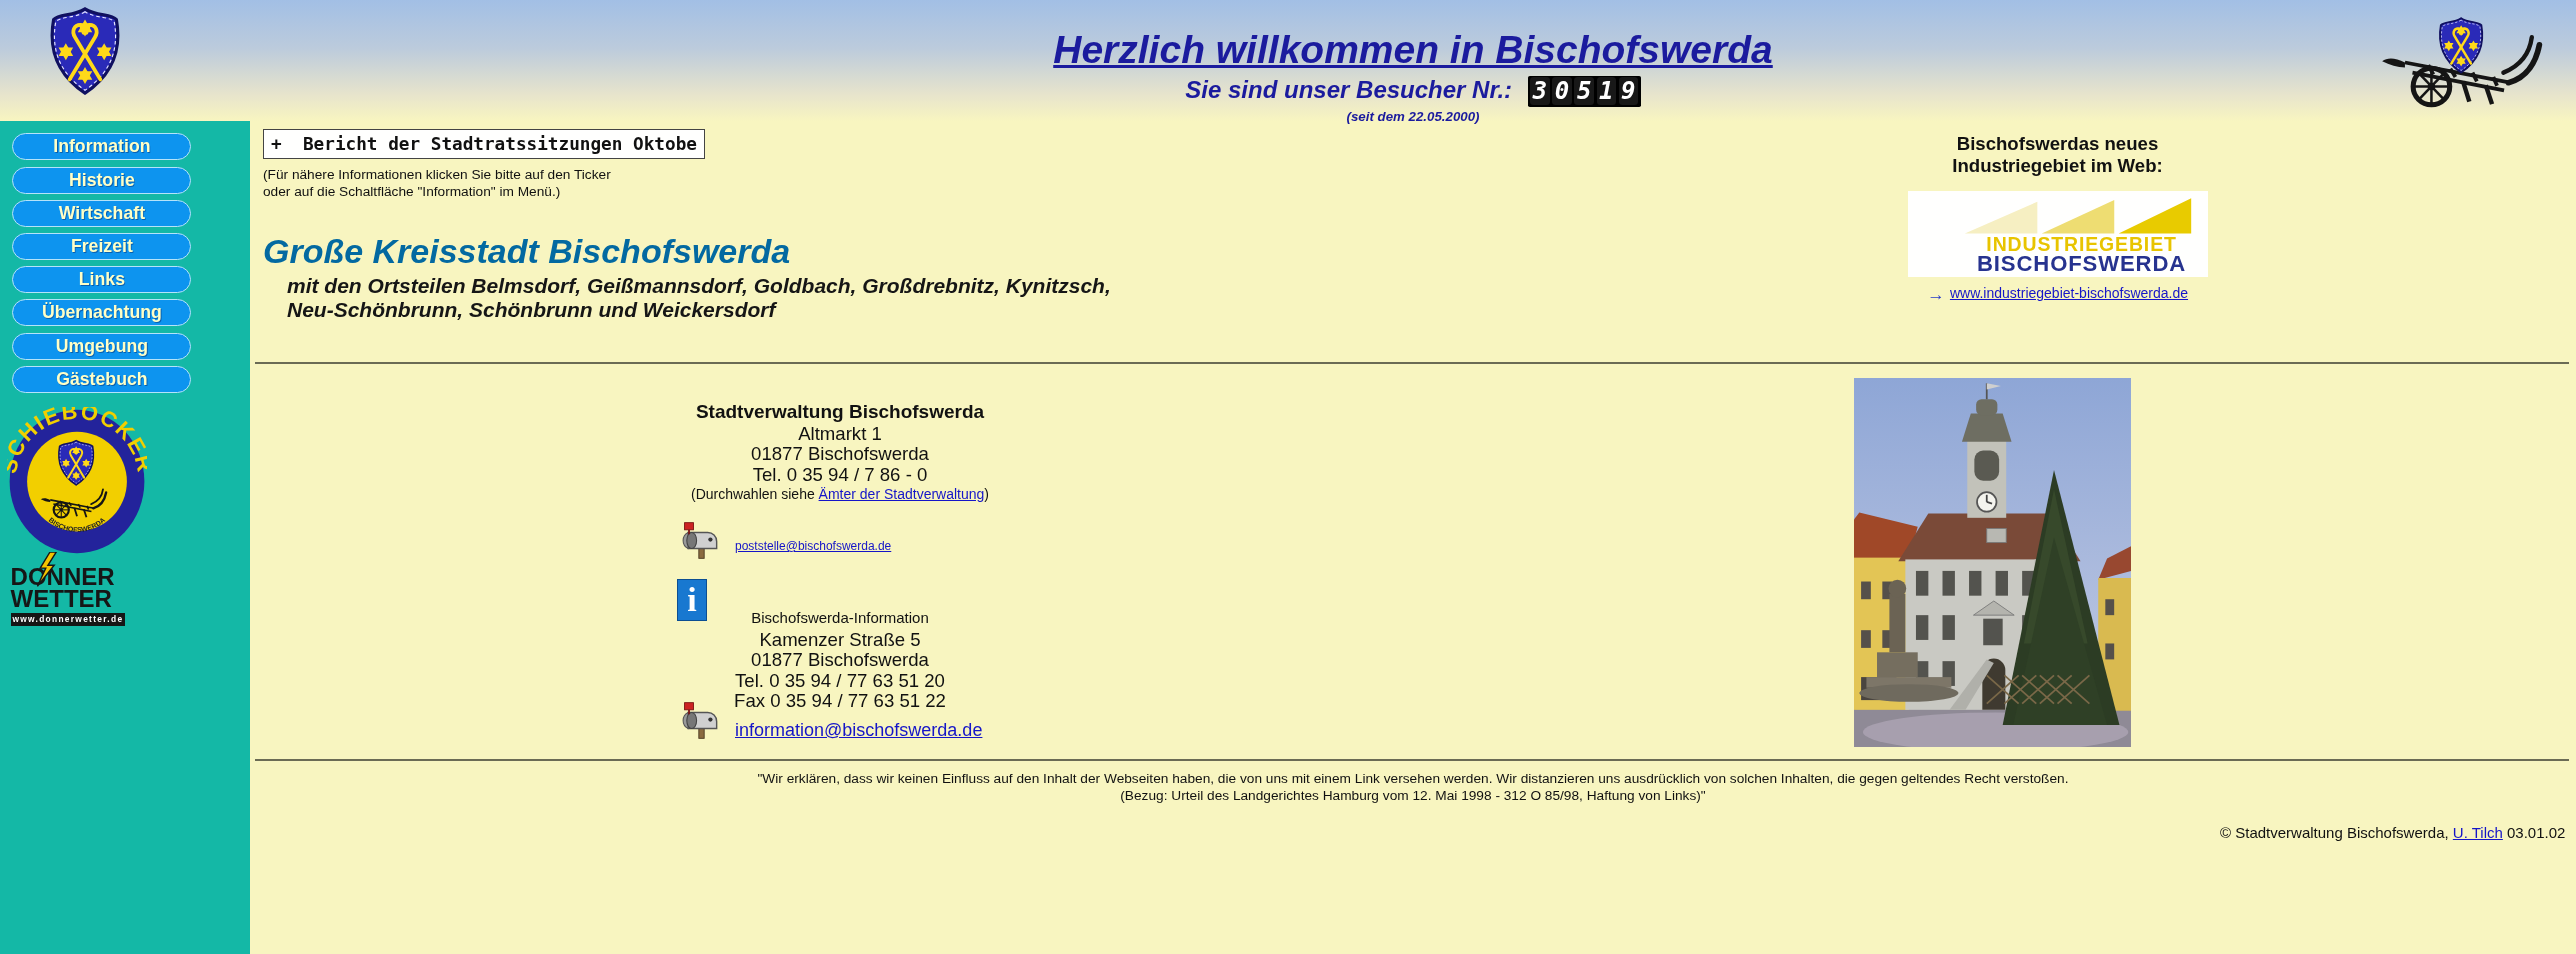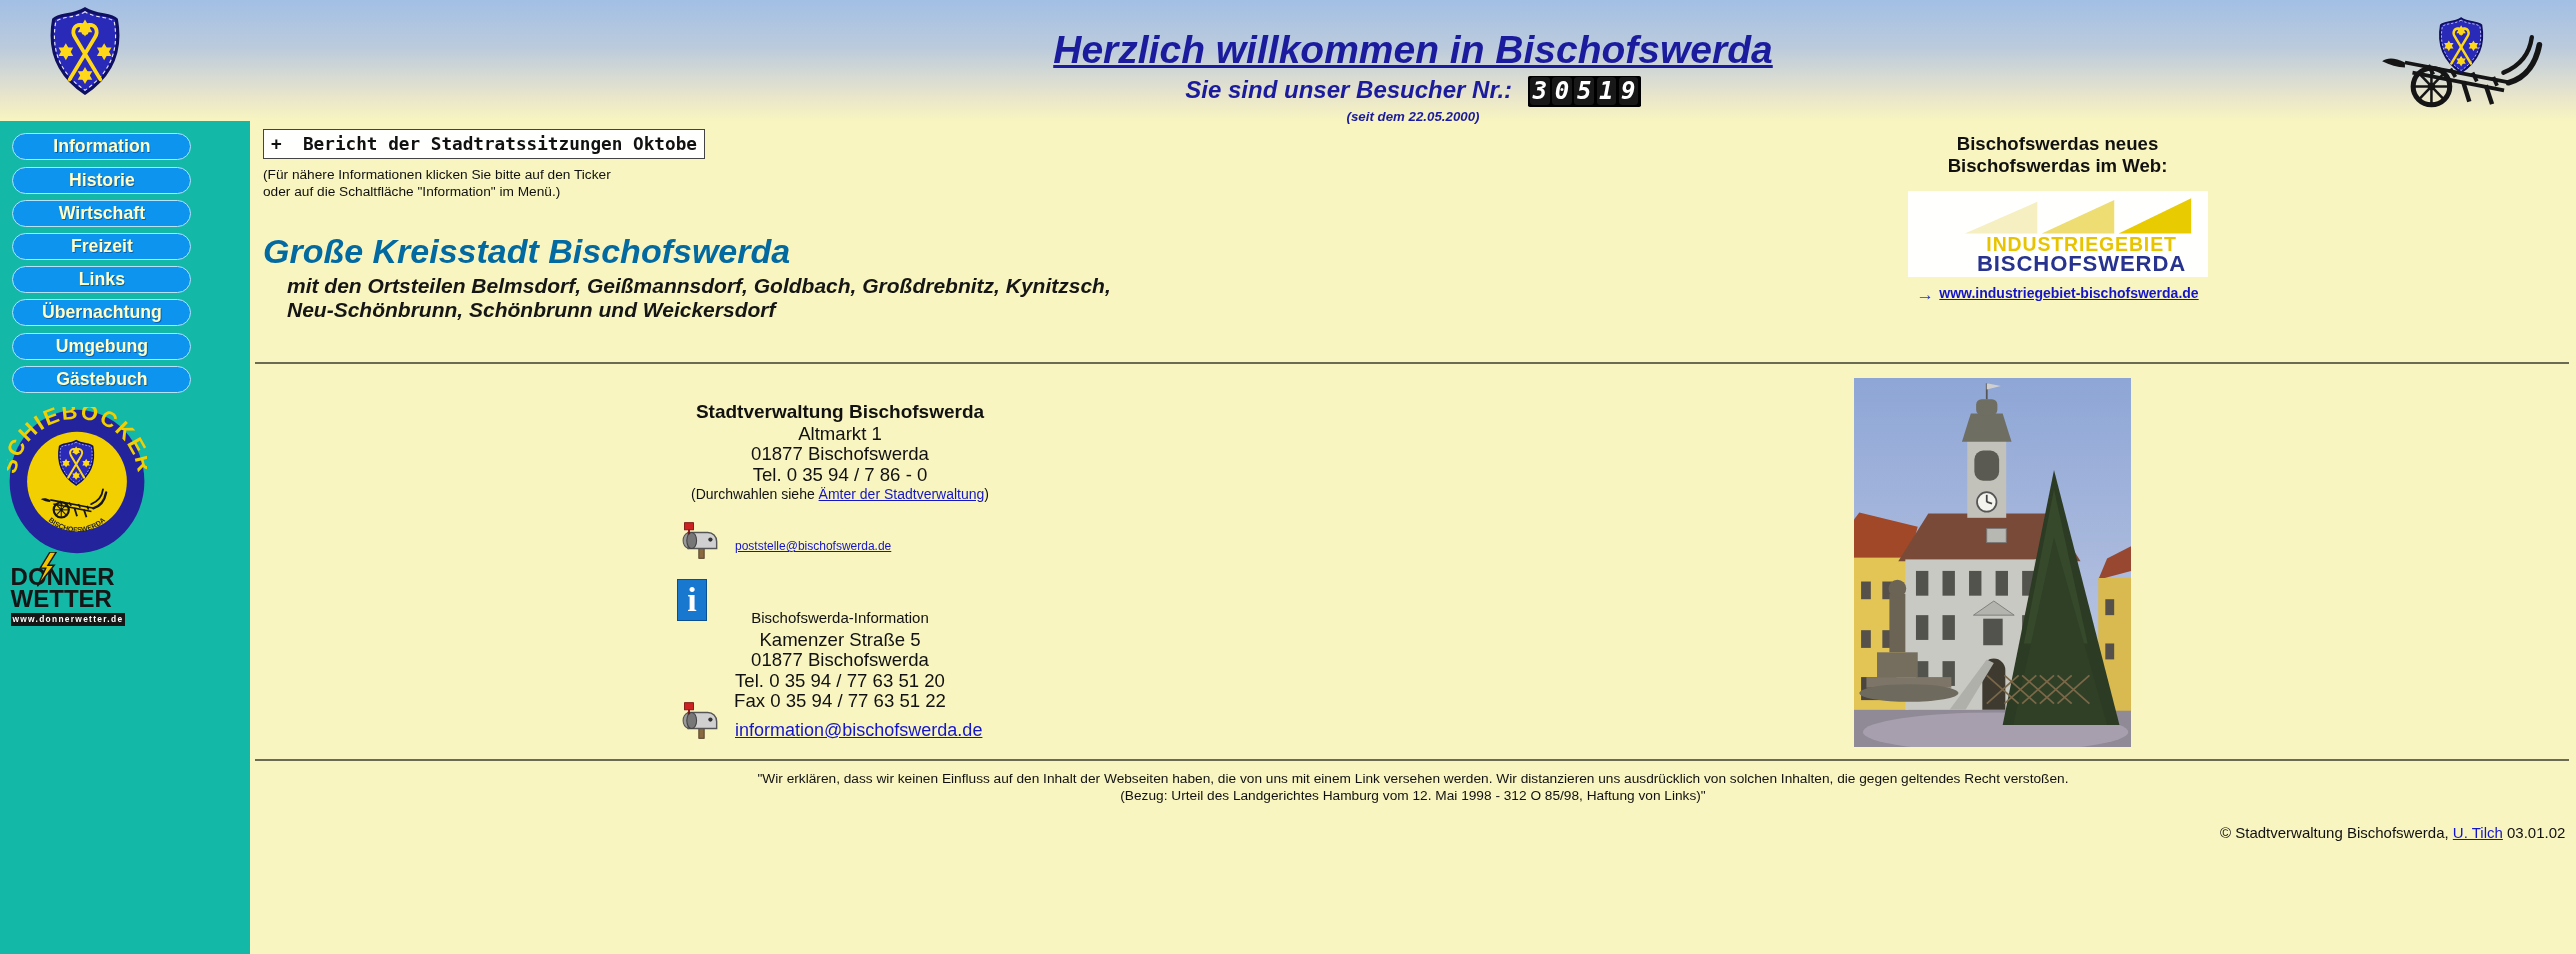--- a/index.html
+++ b/index.html
@@ -56,21 +56,21 @@
     line-height:29px;white-space:pre;padding-left:7px;box-sizing:border-box;
     overflow:hidden;cursor:pointer;
   }
   .ticker-note{position:absolute;left:263px;top:166px;font-size:13.7px;line-height:17px;color:#111;}
   .intro{position:absolute;left:263px;top:233px;}
   .intro-heading{font-size:34px;font-weight:bold;font-style:italic;color:#0369a1;margin:0;line-height:37px;}
   .intro-sub{font-size:21px;font-weight:bold;font-style:italic;color:#161616;line-height:24px;margin-top:4.4px;margin-left:24px;}
   .industry{position:absolute;left:1896px;top:133px;width:323px;text-align:center;}
   .industry-head{font-size:18.6px;font-weight:bold;line-height:22px;color:#111;}
   .industry-logo{width:252px;height:86px;background:#fffffe;margin:14px auto 7px auto;cursor:pointer;padding-left:48px;}
-  .industry-linkrow{font-size:14px;font-weight:bold;}
+  .industry-linkrow{font-size:14px;font-weight:normal;}
   .arrow-glyph{color:#2438c8;font-size:17.7px;vertical-align:-1.8px;margin-right:5.3px;}
   a.lnk,.lnk{color:#1515c8;text-decoration:underline;cursor:pointer;}
   .hr1{position:absolute;left:255px;top:362px;width:2314px;border-top:2.7px solid #6b6b54;}
   .hr2{position:absolute;left:255px;top:759px;width:2314px;border-top:2.7px solid #6b6b54;}
   .address{position:absolute;left:619px;top:400px;width:442px;text-align:center;font-size:18.6px;line-height:20.3px;}
   .address .name{font-weight:bold;font-size:19px;line-height:24px;}
   .address .small{font-size:14px;line-height:19.4px;}
   .mb1{position:absolute;left:681px;top:520px;width:41px;height:41px;}
   .maillink1{position:absolute;left:735px;top:539px;font-size:12px;}
   .infoicon{
@@ -223,21 +223,21 @@
   <div class="intro-heading">Große Kreisstadt Bischofswerda</div>
   <div class="intro-sub">
     <div>mit den Ortsteilen Belmsdorf, Geißmannsdorf, Goldbach, Großdrebnitz, Kynitzsch,</div>
     <div>Neu-Schönbrunn, Schönbrunn und Weickersdorf</div>
   </div>
 </div>
 
 <div class="industry">
   <div class="industry-head">
     <div>Bischofswerdas neues</div>
-    <div>Bischofswerdas im Web:</div>
+    <div>Industriegebiet im Web:</div>
   </div>
   <div class="industry-logo">
     <svg viewBox="0 0 285 97" width="252" height="86">
       <rect x="0" y="0" width="285" height="97" fill="#fffffe"></rect>
       <polygon points="10,48 92,48 92,12" fill="#f6efc2"></polygon>
       <polygon points="97,48 179,48 179,10" fill="#eedd72"></polygon>
       <polygon points="184,48 266,48 266,8" fill="#e8cb00"></polygon>
       <text x="142" y="68" text-anchor="middle" font-size="22" font-weight="bold" fill="#e8c400" letter-spacing="1" font-family="Liberation Sans,sans-serif">INDUSTRIEGEBIET</text>
       <text x="142" y="90" text-anchor="middle" font-size="25" font-weight="bold" fill="#27338f" letter-spacing="1" font-family="Liberation Sans,sans-serif">BISCHOFSWERDA</text>
     </svg>

